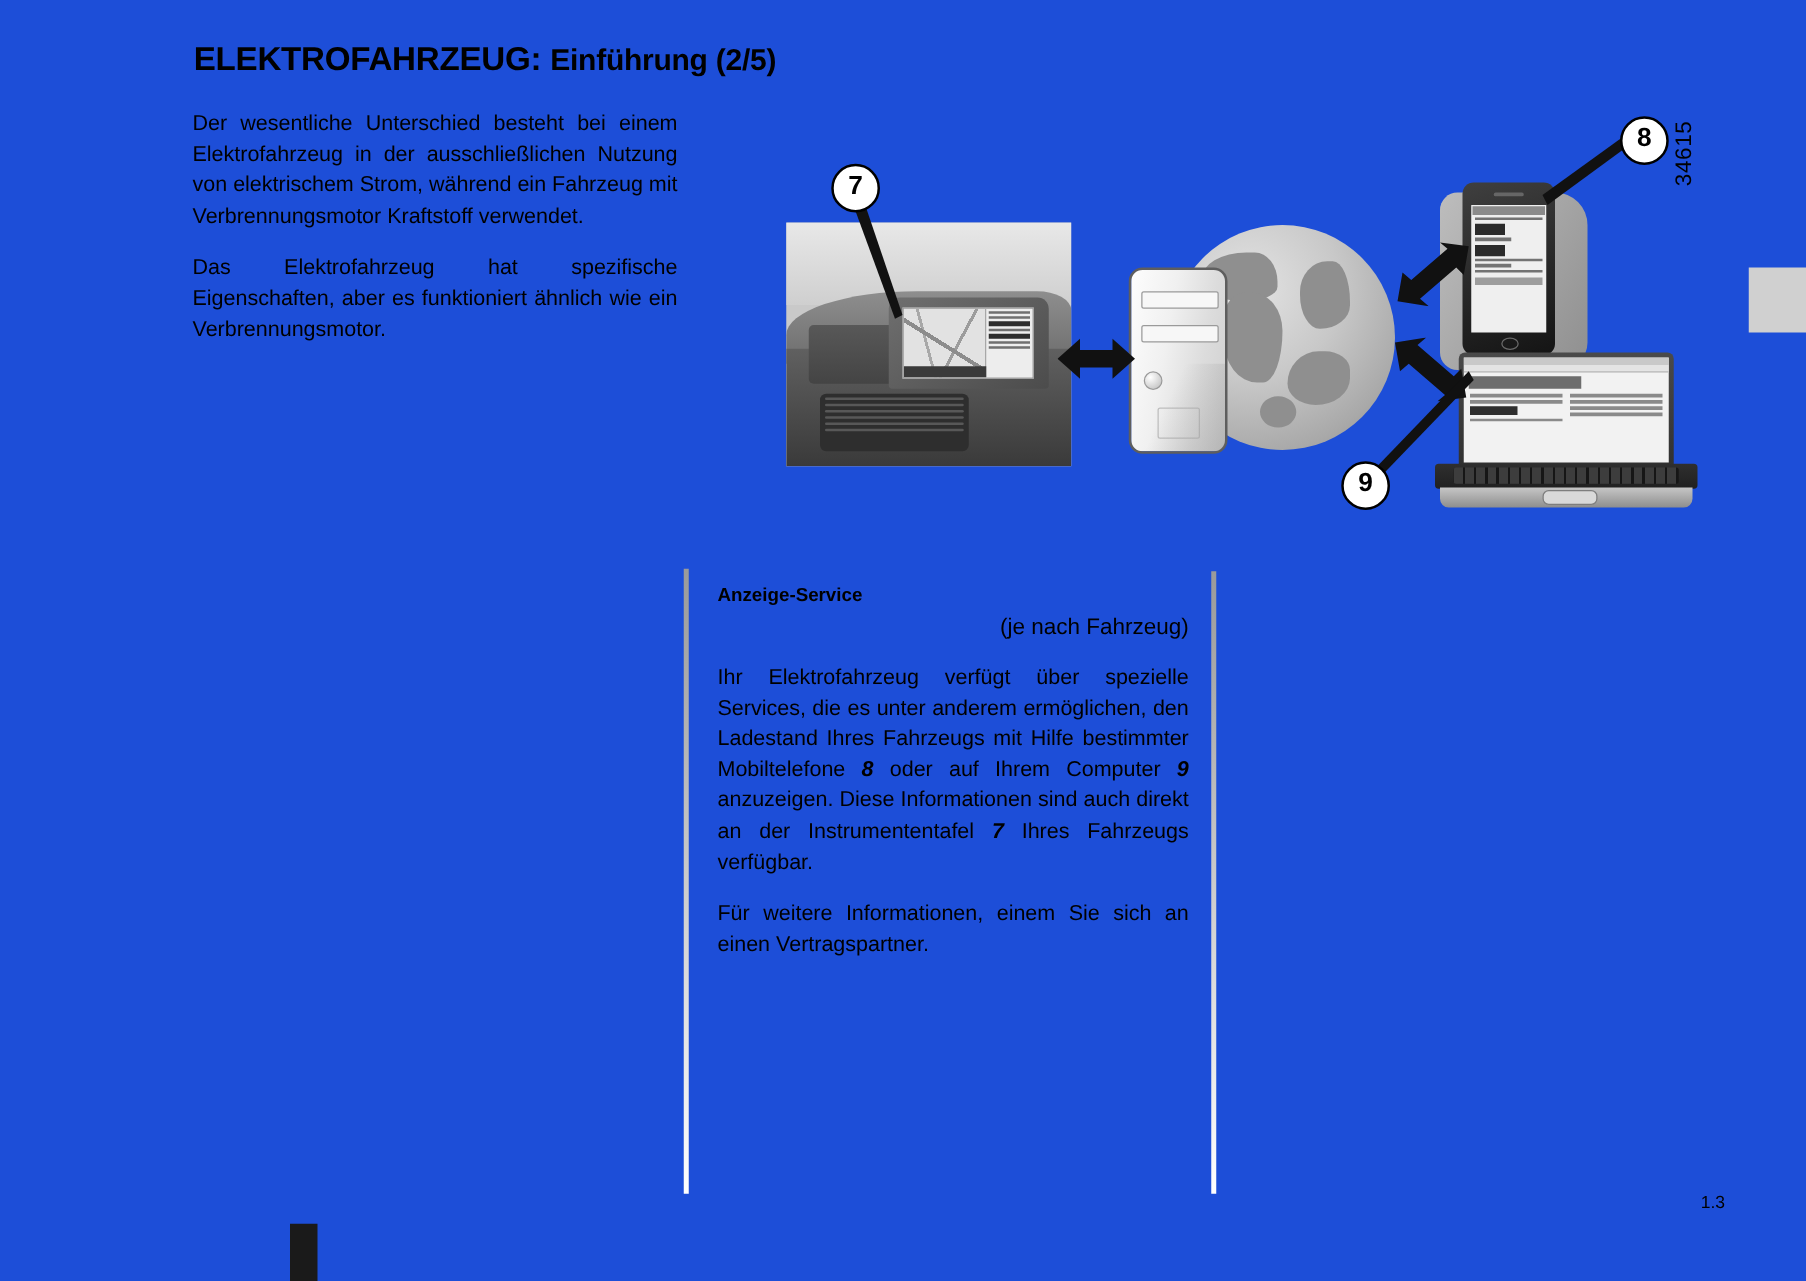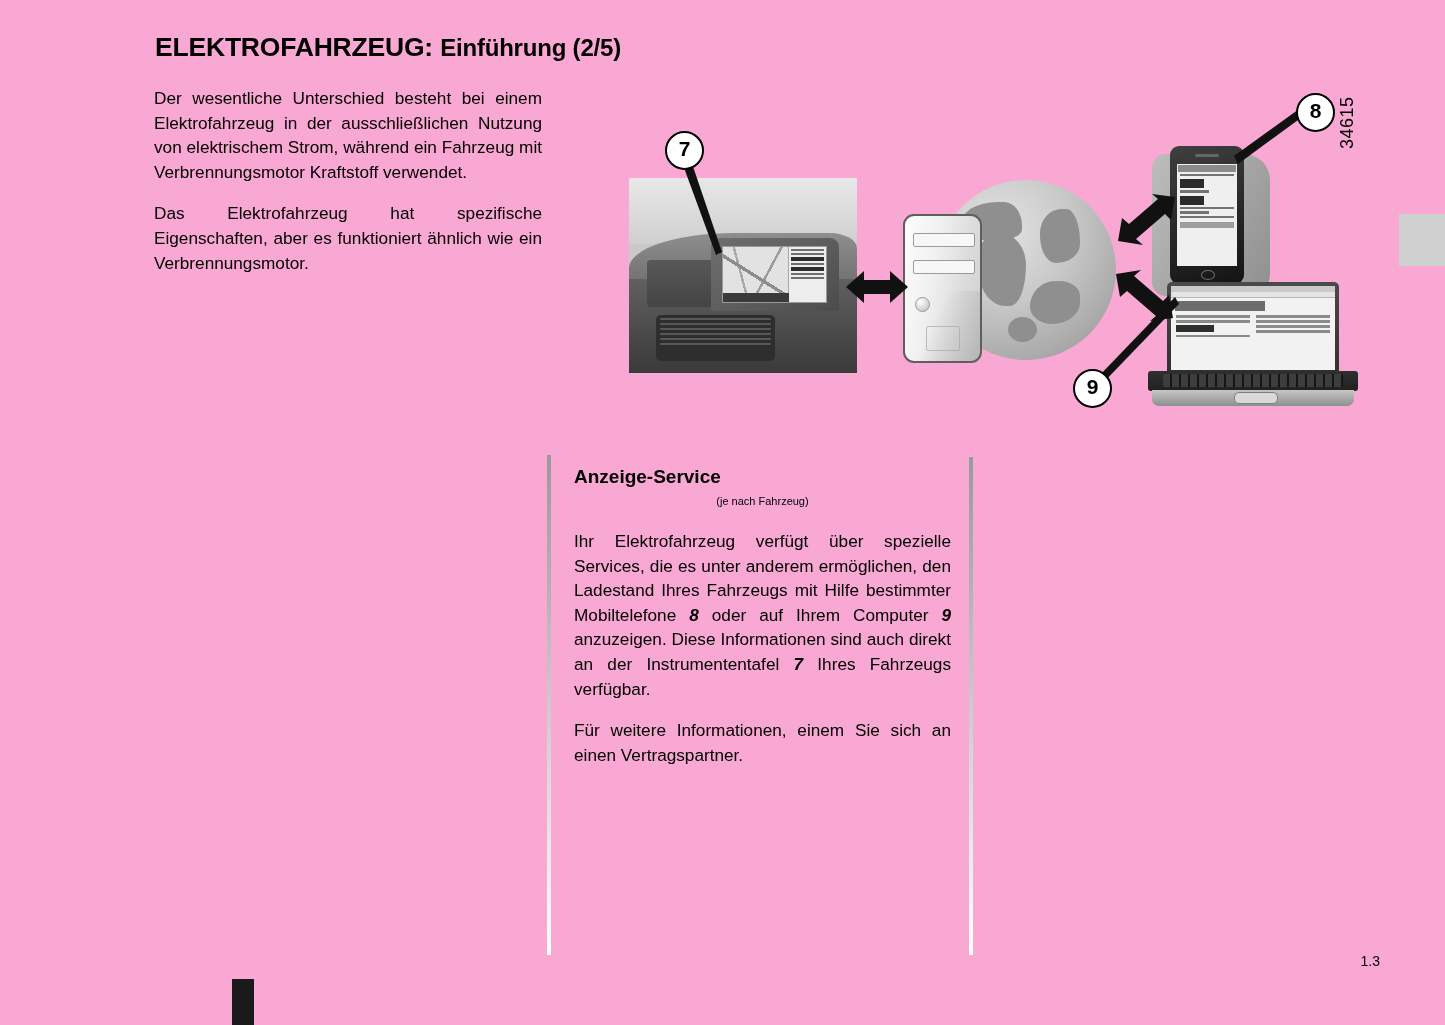--- a/index.html
+++ b/index.html
@@ -8,21 +8,21 @@
     background: #ffffff;
   }
   body {
     font-family: "Liberation Sans", sans-serif;
     color: #000000;
   }
   #page {
     position: relative;
     width: 1445px;
     height: 1025px;
-    background: #f9a8d4;
+    background: #1d4ed8;
     overflow: hidden;
   }
 
   
   #page-title {
     position: absolute;
     left: 155px;
     top: 32px;
     font-size: 26.5px;
     font-weight: bold;
@@ -40,31 +40,31 @@
     text-align: justify;
     text-justify: inter-word;
   }
   #col-left  { left: 154px; top: 86px;  width: 388px; }
   #col-mid   { left: 574px; top: 464px; width: 377px; }
 
   .col p { margin: 0 0 17px 0; }
   .col p:last-child { margin-bottom: 0; }
 
   .sec-head {
-    font-size: 19px;
+    font-size: 15px;
     font-weight: bold;
     margin: 0 0 1px 0;
     line-height: 25px;
     text-align: left;
   }
   .sec-sub {
-    font-size: 11px;
+    font-size: 18px;
     margin: 0 0 16px 0;
     line-height: 23px;
-    text-align: center;
+    text-align: right;
   }
   .ref { font-weight: bold; font-style: italic; }
 
   
   .vrule {
     position: absolute;
     width: 4px;
   }
   #vrule-1 {
     left: 547px; top: 455px; height: 500px;

